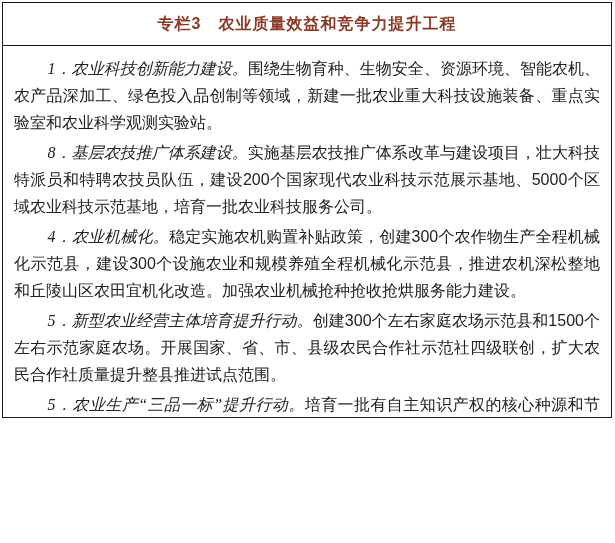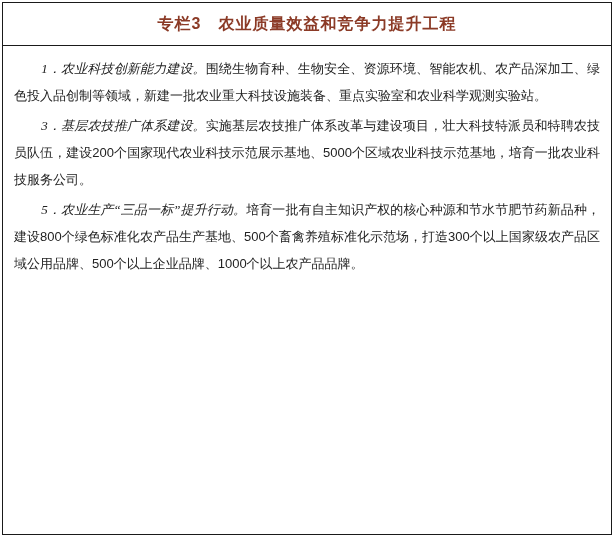--- a/index.html
+++ b/index.html
@@ -12,21 +12,21 @@
   html,body{margin:0;padding:0;}
   body{
     width:615px;height:543px;
     background:var(--bg);
     font-family:"Liberation Sans","DejaVu Sans",sans-serif;
     overflow:hidden;
   }
   .column-panel{
     position:absolute;
     left:2px;top:2px;
-    width:610px;height:533px;
+    width:610px;height:416px;
     border:1px solid var(--border-color);
     background:var(--bg);
     display:flex;
     flex-direction:column;
   }
   .panel-header{
     height:43px;
     flex:0 0 43px;
     border-bottom:1px solid var(--border-color);
     display:flex;
@@ -37,21 +37,21 @@
     color:var(--title-color);
     font-size:16px;
     font-weight:bold;
     letter-spacing:1px;
     white-space:pre;
   }
   .panel-body{
     flex:1 1 auto;
     padding:9px 11px 6px 11px;
     color:var(--text-color);
-    font-size:13px;
+    font-size:16px;
     line-height:27px;
     text-align:justify;
     overflow:hidden;
   }
   .para{
     margin:0 0 3px 0;
     text-indent:2.1em;
   }
   .para-lead{
     font-style:italic;
@@ -64,16 +64,18 @@
 </style>
 </head>
 <body>
 
 <div class="column-panel">
   <div class="panel-header">
     <span class="panel-title">专栏3　农业质量效益和竞争力提升工程</span>
   </div>
   <div class="panel-body">
     <p class="para"><span class="para-lead">1．农业科技创新能力建设。</span><span class="para-text">围绕生物育种、生物安全、资源环境、智能农机、农产品深加工、绿色投入品创制等领域，新建一批农业重大科技设施装备、重点实验室和农业科学观测实验站。</span></p>
-    <p class="para"><span class="para-lead">3．基层农技推广体系建设。</span><span class="para-text">实施基层农技推广体系改革与建设项目，壮大科技特派员和特聘农技员队伍，建设200个国家现代农业科技示范展示基地、5000个区域农业科技示范基地，培育一批农业科技服务公司。</span></p>
+    <p class="para"><span class="para-lead">8．基层农技推广体系建设。</span><span class="para-text">实施基层农技推广体系改革与建设项目，壮大科技特派员和特聘农技员队伍，建设200个国家现代农业科技示范展示基地、5000个区域农业科技示范基地，培育一批农业科技服务公司。</span></p>
+    <p class="para"><span class="para-lead">4．农业机械化。</span><span class="para-text">稳定实施农机购置补贴政策，创建300个农作物生产全程机械化示范县，建设300个设施农业和规模养殖全程机械化示范县，推进农机深松整地和丘陵山区农田宜机化改造。加强农业机械抢种抢收抢烘服务能力建设。</span></p>
+    <p class="para"><span class="para-lead">5．新型农业经营主体培育提升行动。</span><span class="para-text">创建300个左右家庭农场示范县和1500个左右示范家庭农场。开展国家、省、市、县级农民合作社示范社四级联创，扩大农民合作社质量提升整县推进试点范围。</span></p>
     <p class="para"><span class="para-lead">5．农业生产“三品一标”提升行动。</span><span class="para-text">培育一批有自主知识产权的核心种源和节水节肥节药新品种，建设800个绿色标准化农产品生产基地、500个畜禽养殖标准化示范场，打造300个以上国家级农产品区域公用品牌、500个以上企业品牌、1000个以上农产品品牌。</span></p>
   </div>
 </div>
 
 </body></html>

